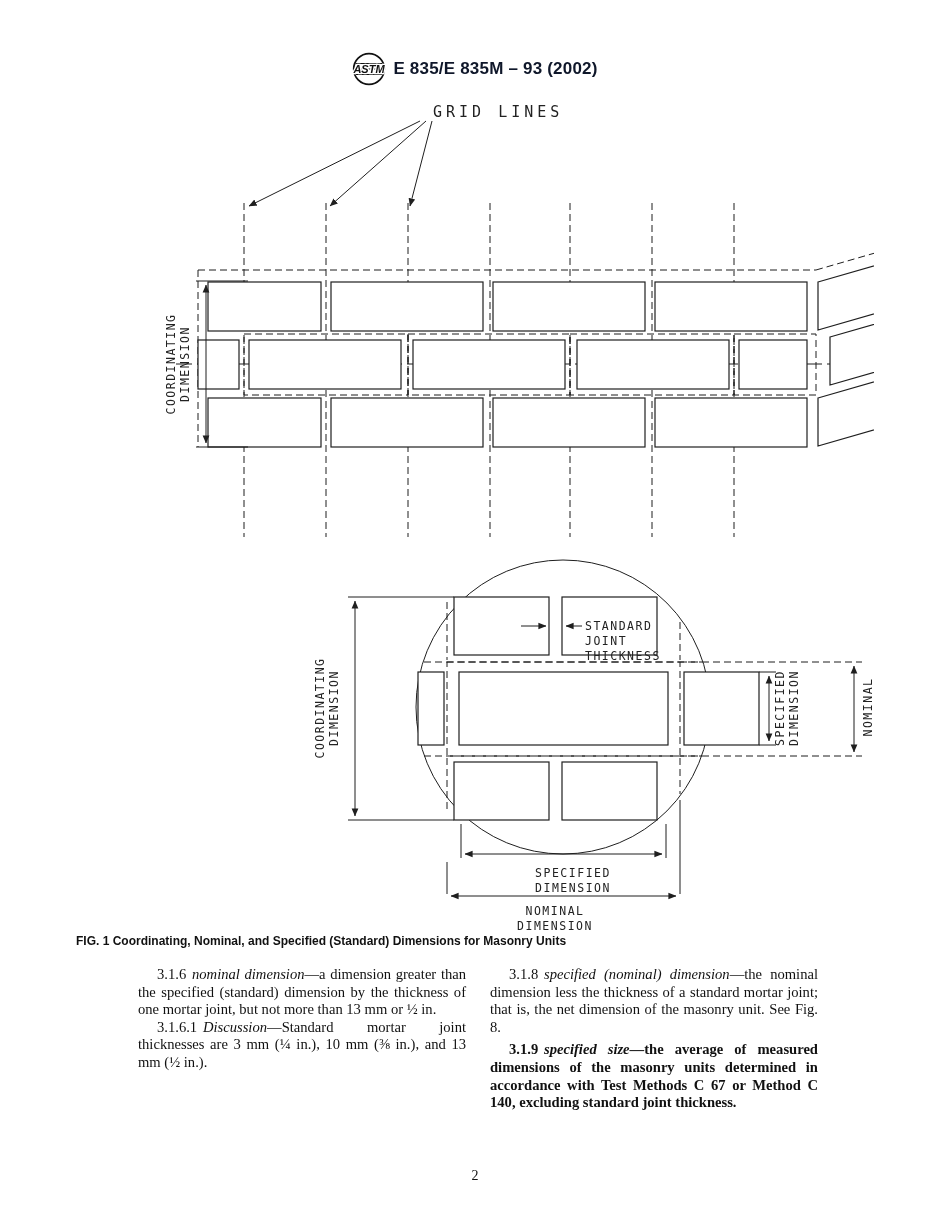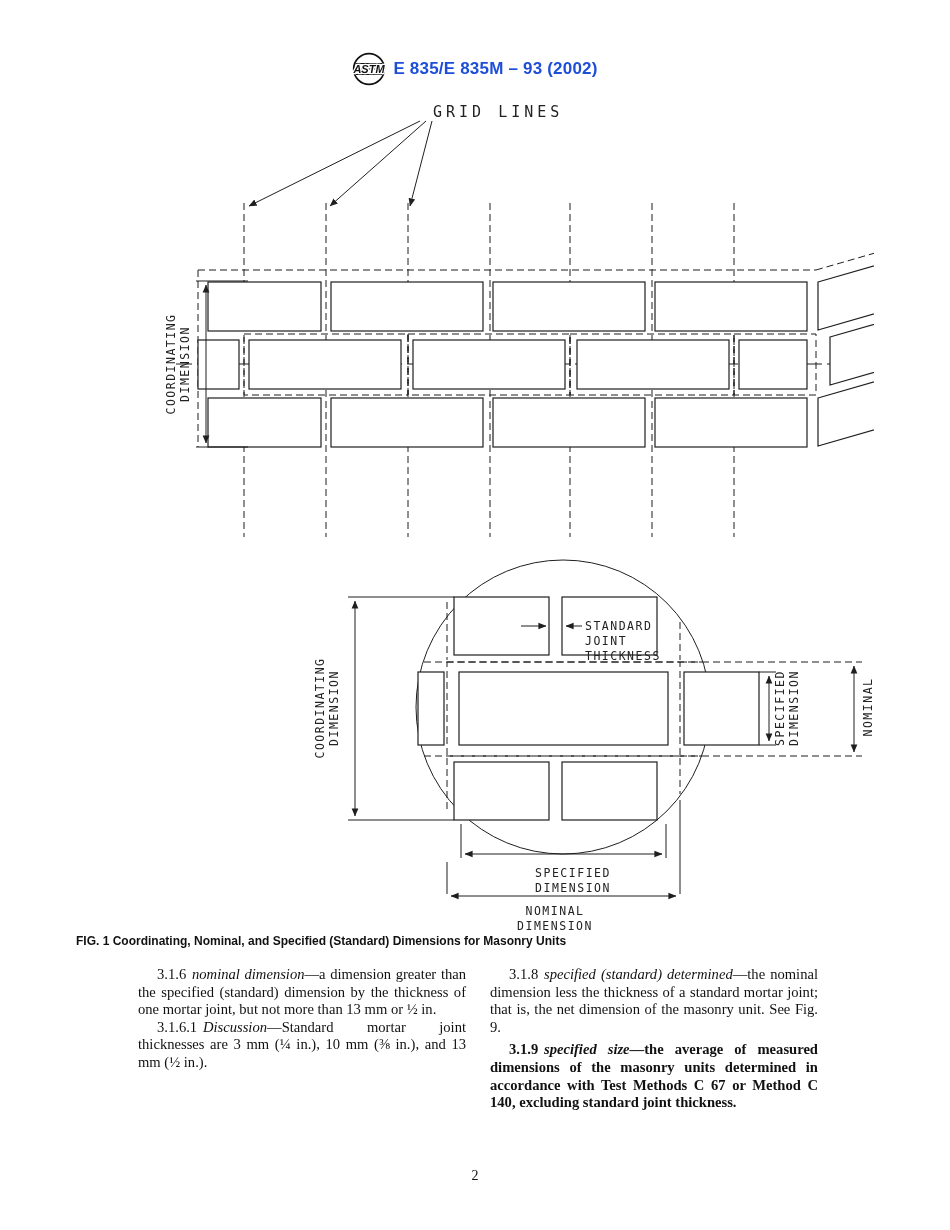--- a/index.html
+++ b/index.html
@@ -6,21 +6,21 @@
   html, body { background:#ffffff; }
   .page {
     width:798px; height:1230px; position:relative; margin:0 auto;
     background:#ffffff; color:#111;
     font-family:"Liberation Serif", serif; overflow:hidden;
   }
   
   .header { position:absolute; top:52px; left:0; width:100%;
             display:flex; align-items:center; justify-content:center; gap:7px; }
   .designation { font-family:"Liberation Sans", sans-serif; font-weight:bold;
-                 font-size:17px; letter-spacing:0.2px; color:#1d4ed8; }
+                 font-size:17px; letter-spacing:0.2px; color:#0f172a; }
   .logo-text { font-family:"Liberation Sans", sans-serif; font-weight:bold;
                font-style:italic; font-size:11px; fill:#111;
                paint-order:stroke; stroke:#fff; stroke-width:2.5px; }
   
   .figure { position:absolute; top:95px; left:0; }
   text.tech { font-family:"DejaVu Sans Mono", monospace; font-size:11.5px;
               letter-spacing:1.5px; fill:#222; }
   text.lg { font-size:15px; letter-spacing:4px; }
   .ln   { stroke:#1f1f1f; stroke-width:1; fill:none; }
   .dash { stroke-dasharray:7 4; }
@@ -194,19 +194,19 @@
   </svg>
 
   <div class="caption">FIG. 1 Coordinating, Nominal, and Specified (Standard) Dimensions for Masonry Units</div>
 
   <div class="columns">
     <div class="col col-left">
       <p class="para"><span class="pnum">3.1.6</span><i class="term">nominal dimension</i><span>—a dimension greater than the specified (standard) dimension by the thickness of one mortar joint, but not more than 13 mm or ½ in.</span></p>
       <p class="para"><span class="pnum">3.1.6.1</span><i class="term">Discussion</i><span>—Standard mortar joint thicknesses are 3 mm (¼ in.), 10 mm (⅜ in.), and 13 mm (½ in.).</span></p>
     </div>
     <div class="col col-right">
-      <p class="para"><span class="pnum">3.1.8</span><i class="term">specified (standard) determined</i><span>—the nominal dimension less the thickness of a standard mortar joint; that is, the net dimension of the masonry unit. See Fig. 9.</span></p>
+      <p class="para"><span class="pnum">3.1.8</span><i class="term">specified (nominal) dimension</i><span>—the nominal dimension less the thickness of a standard mortar joint; that is, the net dimension of the masonry unit. See Fig. 8.</span></p>
       <p class="para"><span class="pnum">3.1.9</span><i class="term">specified size</i><span>—the average of measured dimensions of the masonry units determined in accordance with Test Methods C 67 or Method C 140, excluding standard joint thickness.</span></p>
     </div>
   </div>
 
   <div class="pageno">2</div>
 </div>
 
 </body></html>

